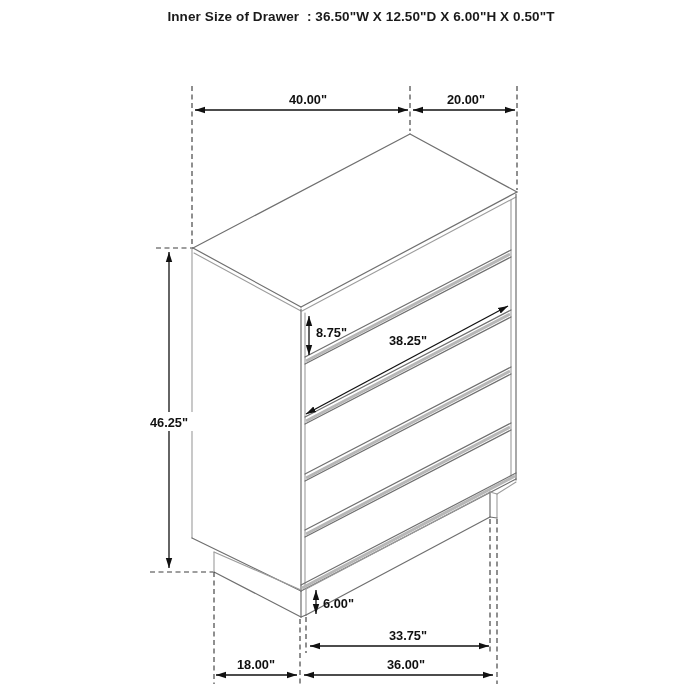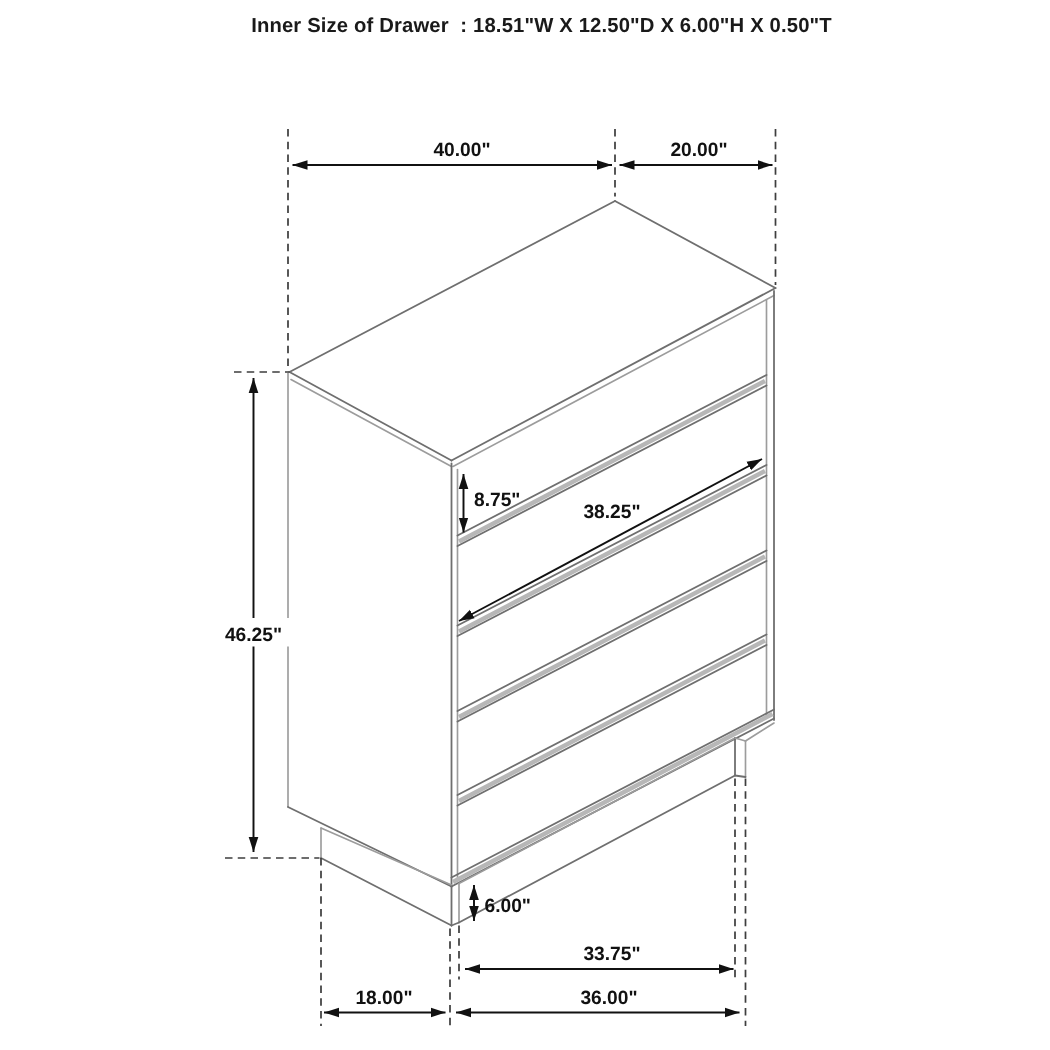--- a/index.html
+++ b/index.html
@@ -13,21 +13,21 @@
   .edge-light{stroke:#9c9c9c;stroke-width:1.1;fill:none;stroke-linecap:round;}
   .band{stroke:#b7b7b7;stroke-width:3;fill:none;stroke-linecap:butt;}
   .dash{stroke:#3e3e3e;stroke-width:1.15;fill:none;stroke-dasharray:5 3.5;}
   .dim{stroke:#111111;stroke-width:1.3;fill:none;}
   .lbl{font-family:"Liberation Sans",sans-serif;font-size:12.8px;font-weight:bold;fill:#111111;}
 </style>
 </head>
 <body>
 
 <div class="canvas">
-  <div class="title">Inner Size of Drawer  : 18.51"W X 12.50"D X 6.00"H X 0.50"T</div>
+  <div class="title">Inner Size of Drawer  : 36.50"W X 12.50"D X 6.00"H X 0.50"T</div>
 
   <svg width="700" height="700" viewBox="0 0 700 700">
     <defs>
       <marker id="ah" markerWidth="10" markerHeight="8" refX="10" refY="4" orient="auto-start-reverse" markerUnits="userSpaceOnUse">
         <path d="M0,0.8 L10,4 L0,7.2 Z" fill="#111111"></path>
       </marker>
     </defs>
 
     <g>
 

